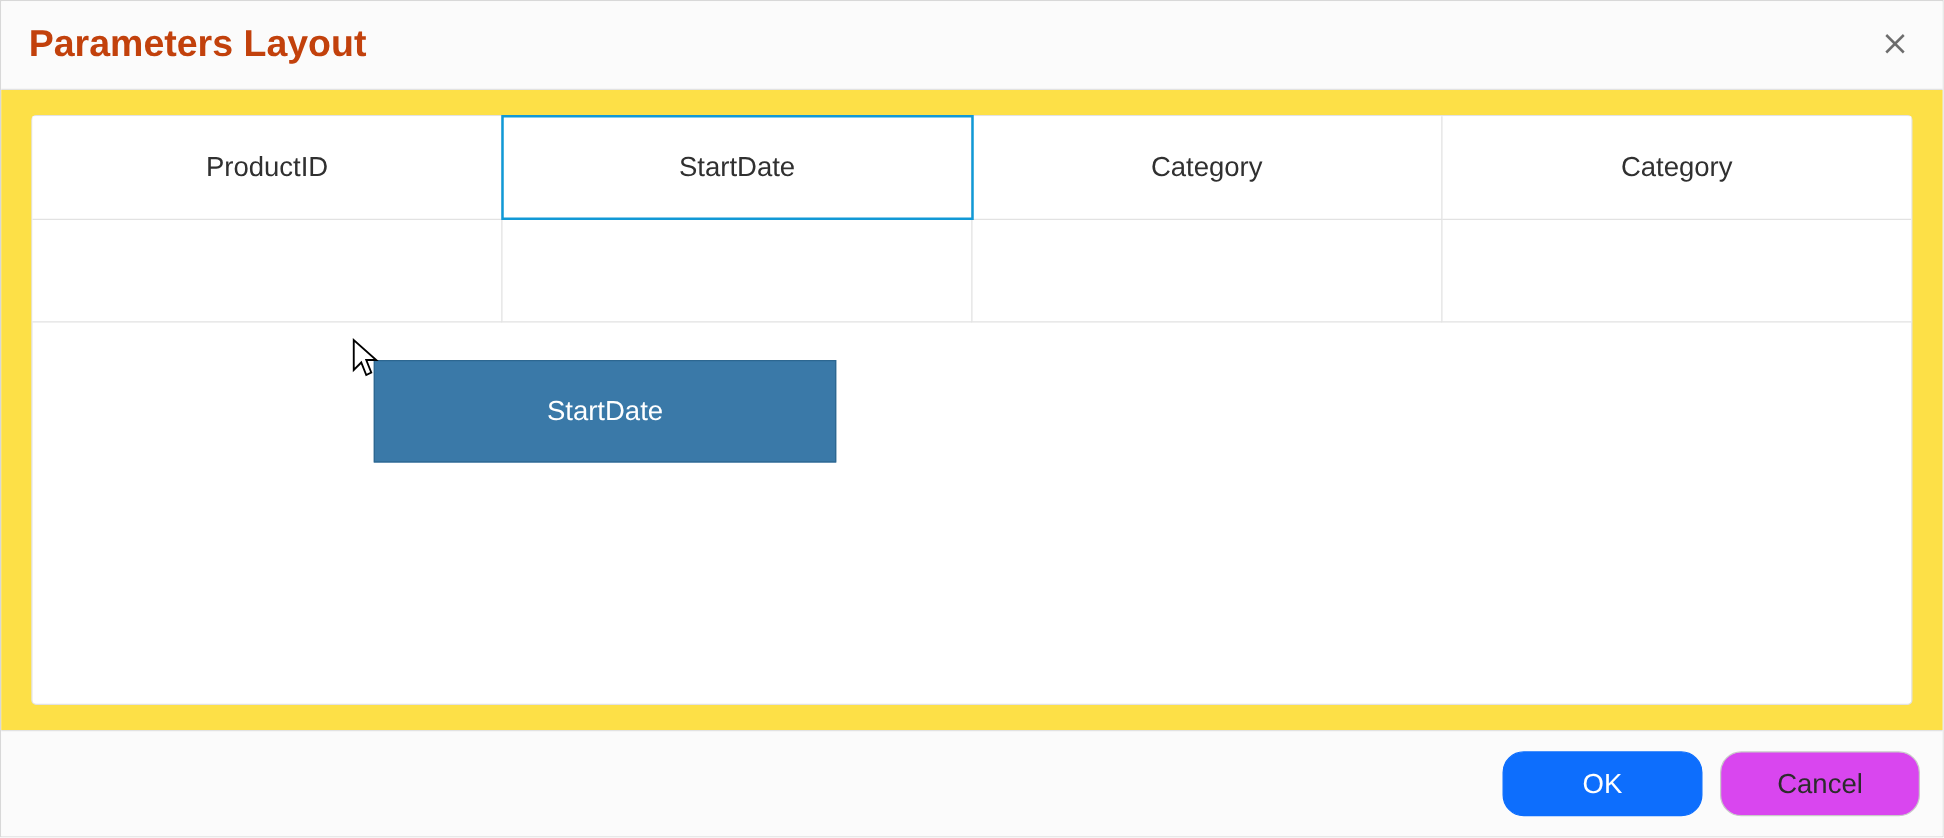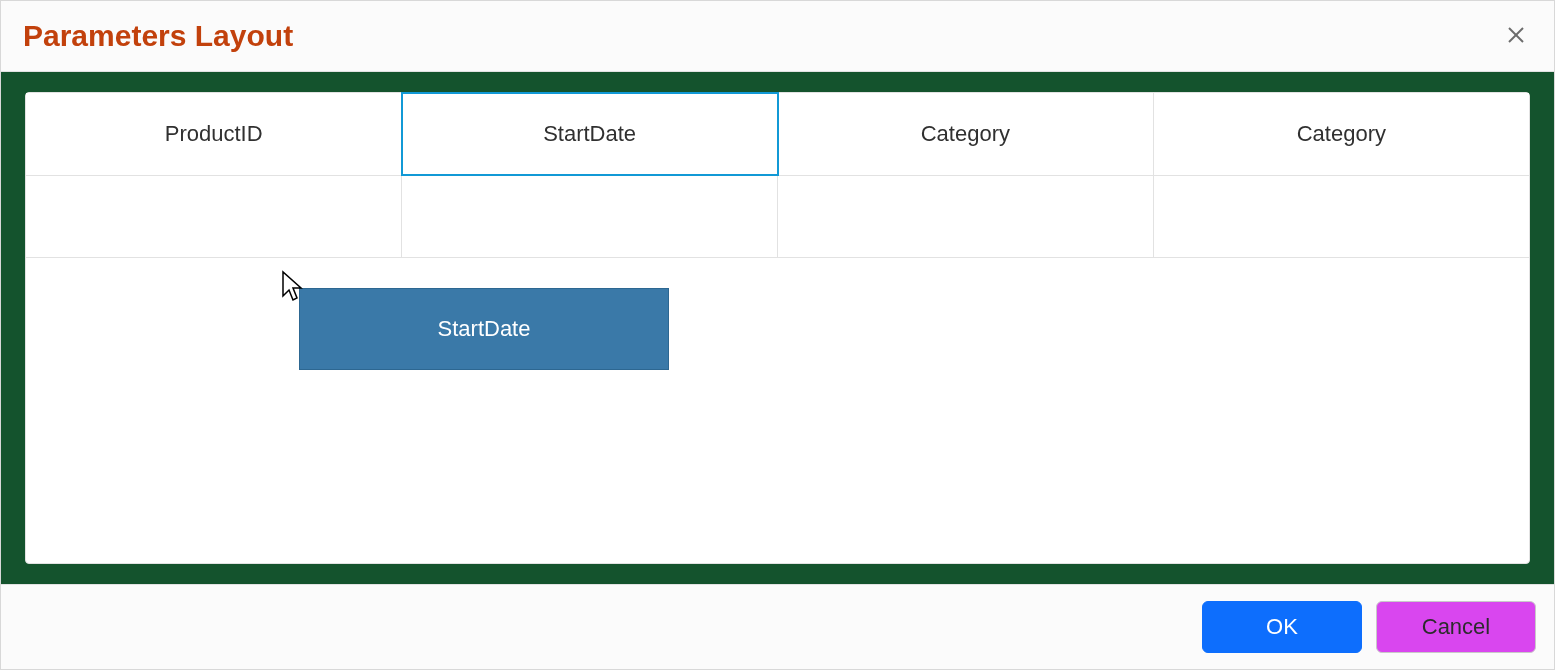--- a/index.html
+++ b/index.html
@@ -42,21 +42,21 @@
       align-items: center;
       justify-content: center;
       background: transparent;
       border: none;
       cursor: pointer;
       color: #6c6c6c;
     }
     .dialog-body {
       flex: 1;
       padding: 20px 24px;
-      background: #14532d;
+      background: #fde047;
       position: relative;
     }
     .layout-grid {
       width: 100%;
       height: 100%;
       border: 1px solid #e2e2e2;
       border-radius: 4px;
       position: relative;
       background: #fff;
     }
@@ -115,21 +115,21 @@
       border-top: 1px solid #e2e2e2;
       padding: 16px 18px;
       display: flex;
       justify-content: flex-end;
       gap: 14px;
       background: #fbfbfb;
     }
     .btn {
       min-width: 160px;
       height: 52px;
-      border-radius: 6px;
+      border-radius: 17px;
       font-size: 22px;
       cursor: pointer;
       border: 1px solid transparent;
       display: flex;
       align-items: center;
       justify-content: center;
       padding: 17px 24px;
     }
     .btn-primary {
       background: #0d6efd;

